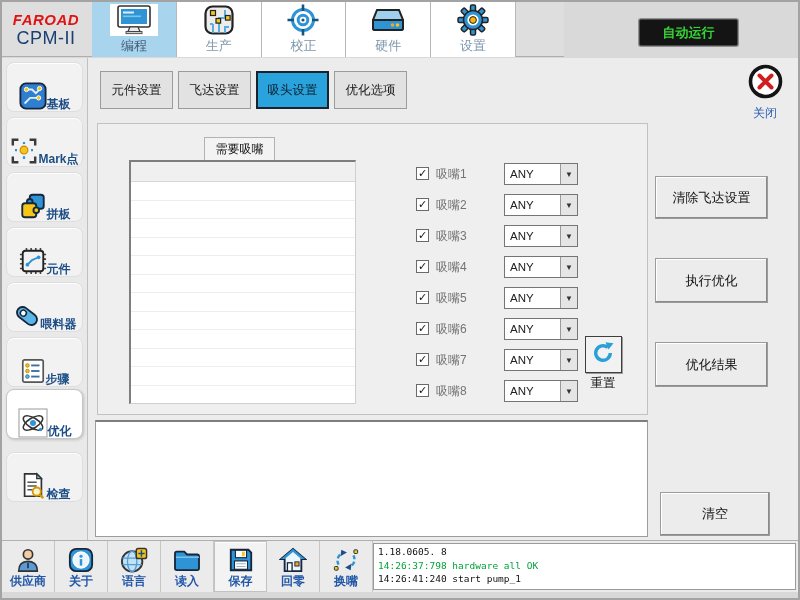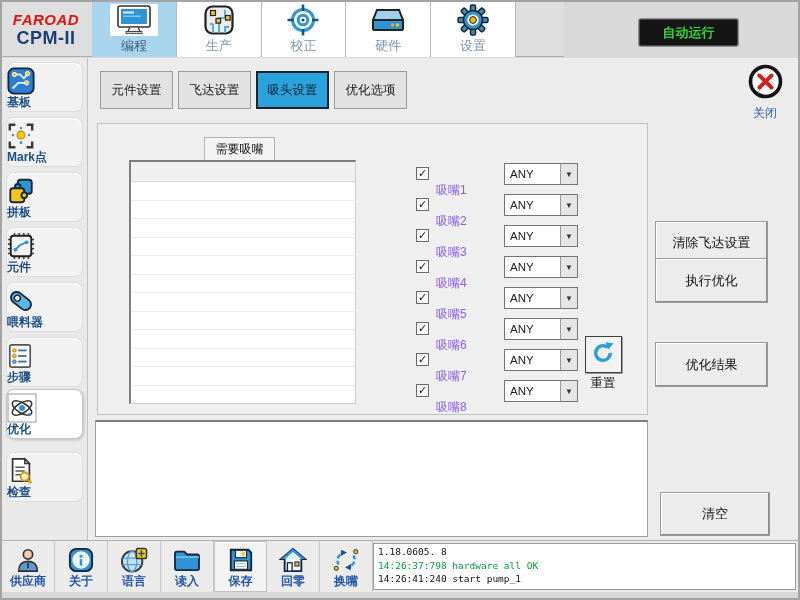--- a/index.html
+++ b/index.html
@@ -8,68 +8,68 @@
     position:relative; background:#d8d8d8; overflow:hidden;
     font-family:"Liberation Sans","DejaVu Sans",sans-serif; color:#111;
   }
   .abs { position:absolute; }
   .frame { position:absolute; inset:0; border:2px solid #a3a3a3; pointer-events:none; z-index:99; }
 
   
   .topbar { left:2px; top:2px; width:796px; height:55px; background:#dedede; border-bottom:1px solid #aeaeae; }
   .logo { left:0; top:0; width:88px; height:55px; display:flex; flex-direction:column; align-items:center; justify-content:center; }
   .brand-name { color:#e01212; font-weight:bold; font-style:italic; font-size:15px; letter-spacing:.5px; }
-  .brand-model { color:#1b3f72; font-weight:bold; font-size:18px; letter-spacing:.5px; }
+  .brand-model { color:#1b3f72; font-weight:normal; font-size:18px; letter-spacing:.5px; }
   .tabstrip { left:90px; top:0; width:424px; height:55px; background:#ffffff; display:flex; }
   .toptab { width:94px; height:55px; border-right:1px solid #b8b8b8; display:flex; flex-direction:column; align-items:center; justify-content:center; gap:1px; cursor:pointer; }
   .toptab.selected { background:#a9d4ee; }
   .ticon { height:32px; display:flex; align-items:center; justify-content:center; }
   .toptab.selected .ticon { background:#fff; padding:1px 7px; }
   .tlabel { font-size:13px; color:#7e97ac; }
   .toptab.selected .tlabel { color:#44607a; }
   .topright { left:562px; top:0; width:234px; height:55px; background:#d9d9d9; }
   .autorun { left:637px; top:17px; width:99px; height:27px; background:#141414; border:1px solid #4a4a4a; box-shadow:0 0 0 1px #8f8f8f; border-radius:2px; display:flex; align-items:center; justify-content:center; color:#35d435; font-size:13px; font-weight:bold; cursor:pointer; }
 
   
   .sidebar { left:2px; top:58px; width:86px; height:482px; background:#e9e9e9; border-right:1px solid #c0c0c0; }
-  .sidebtn { position:absolute; left:4px; width:77px; height:50px; border-radius:8px; background:#f2f2f2; border:1px solid #dedede; box-shadow:inset 0 1px 0 #ffffff; display:flex; flex-direction:column; align-items:flex-start; justify-content:center; gap:0; cursor:pointer; }
+  .sidebtn { position:absolute; left:4px; width:77px; height:50px; border-radius:8px; background:#f2f2f2; border:1px solid #dedede; box-shadow:inset 0 1px 0 #ffffff; display:flex; align-items:flex-end; justify-content:center; gap:0; cursor:pointer; }
   .sidebtn.selected { background:#ffffff; border:1px solid #c6c6c6; box-shadow:1px 1px 3px rgba(0,0,0,.18); }
   .slabel { font-size:12px; color:#1c4e86; font-weight:bold; line-height:13px; }
   .sicon { height:30px; display:flex; align-items:center; justify-content:center; }
 
   
   .main { left:88px; top:58px; width:710px; height:482px; background:#ececec; }
   .subtab { position:absolute; top:13px; width:73px; height:38px; background:#e2e2e2; border:1px solid #9b9b9b; display:flex; align-items:center; justify-content:center; font-size:12.5px; color:#1a1a1a; cursor:pointer; }
   .subtab.selected { background:#2aa2dc; border:2px solid #17242e; color:#0a2230; }
   .closewrap { position:absolute; left:652px; top:5px; width:50px; text-align:center; cursor:pointer; }
   .closelabel { display:block; font-size:12px; color:#2a5db0; margin-top:1px; }
 
   .grouppanel { position:absolute; left:9px; top:65px; width:551px; height:292px; background:#efefef; border:1px solid #c2c2c2; }
   .paneltab { position:absolute; left:106px; top:13px; width:71px; height:23px; background:#f3f3f3; border:1px solid #b2b2b2; border-bottom:none; display:flex; align-items:center; justify-content:center; font-size:12px; color:#111; }
   .listbox { position:absolute; left:31px; top:36px; width:227px; height:244px; background:#fff; border-top:2px solid #7e7e7e; border-left:2px solid #7e7e7e; border-right:1px solid #cfcfcf; border-bottom:1px solid #cfcfcf; overflow:hidden; cursor:default; }
   .lhead { height:20px; background:#f0f0f0; border-bottom:1px solid #d8d8d8; }
   .lrow { height:18.5px; border-bottom:1px solid #ededed; }
 
   .nozrow { position:absolute; left:318px; width:178px; height:22px; }
   .cb { position:absolute; left:0; top:3px; width:13px; height:13px; background:#fff; border:1px solid #6a6a6a; cursor:pointer; font-size:11px; line-height:11px; text-align:center; color:#111; }
   .cb::after { content:"✓"; font-weight:bold; }
-  .nlabel { position:absolute; left:20px; top:2px; font-size:12px; color:#8b5cf6;margin-top:16px; }
+  .nlabel { position:absolute; left:20px; top:2px; font-size:12px; color:#737373; }
   .combo { position:absolute; left:88px; top:-1px; width:74px; height:22px; border:1px solid #757575; background:#fff; display:flex; cursor:pointer; }
   .cval { flex:1; font-size:11.5px; color:#222; padding:4px 0 0 5px; }
   .cbtn { width:17px; background:#e5e5e5; border-left:1px solid #9a9a9a; display:flex; align-items:center; justify-content:center; }
   .caret { font-size:8px; color:#333; }
 
   .resetwrap { position:absolute; left:481px; top:212px; width:48px; text-align:center; }
   .resetbtn { width:37px; height:37px; margin:0 auto; background:#f2f2f2; border:1px solid #3f3f3f; box-shadow:1px 1px 0 #9a9a9a; display:flex; align-items:center; justify-content:center; cursor:pointer; }
   .resetlabel { display:block; font-size:12.5px; color:#111; margin-top:2px; }
 
   .outputbox { position:absolute; left:7px; top:362px; width:553px; height:117px; background:#fff; border:1px solid #9c9c9c; border-top:2px solid #7e7e7e; }
 
   .winbtn { position:absolute; background:#ececec; border:1px solid #9b9b9b; box-shadow:inset -1px -1px 0 #8a8a8a, inset 1px 1px 0 #ffffff; display:flex; align-items:center; justify-content:center; font-size:13px; color:#111; cursor:pointer; }
-  .btn-clear-feeder { left:567px; top:118px; width:113px; height:43px;margin-top:45px; }
+  .btn-clear-feeder { left:567px; top:118px; width:113px; height:43px; }
   .btn-run-opt     { left:567px; top:200px; width:113px; height:45px; }
   .btn-opt-result  { left:567px; top:284px; width:113px; height:45px; }
   .btn-clear       { left:572px; top:434px; width:110px; height:44px; }
 
   
   .bottombar { left:2px; top:540px; width:796px; height:52px; background:#ebebeb; border-top:1px solid #b0b0b0; }
   .toolitems { position:absolute; left:0; top:0; height:51px; display:flex; }
   .toolbtn { width:53px; height:51px; border-right:1px solid #c6c6c6; display:flex; flex-direction:column; align-items:center; justify-content:center; gap:0; cursor:pointer; }
   .toolbtn.raised { background:#f3f3f3; border:1px solid #c2c2c2; box-shadow:inset 0 1px 0 #fff; }
   .blabel { font-size:12px; color:#2257a8; font-weight:bold; line-height:13px; }

